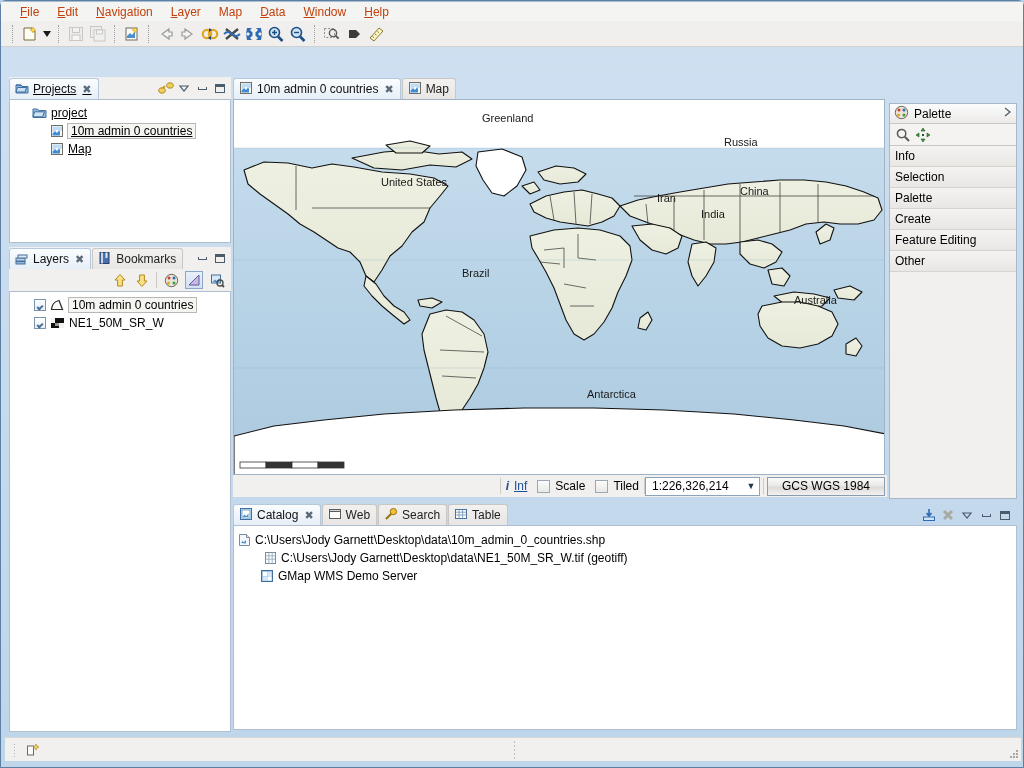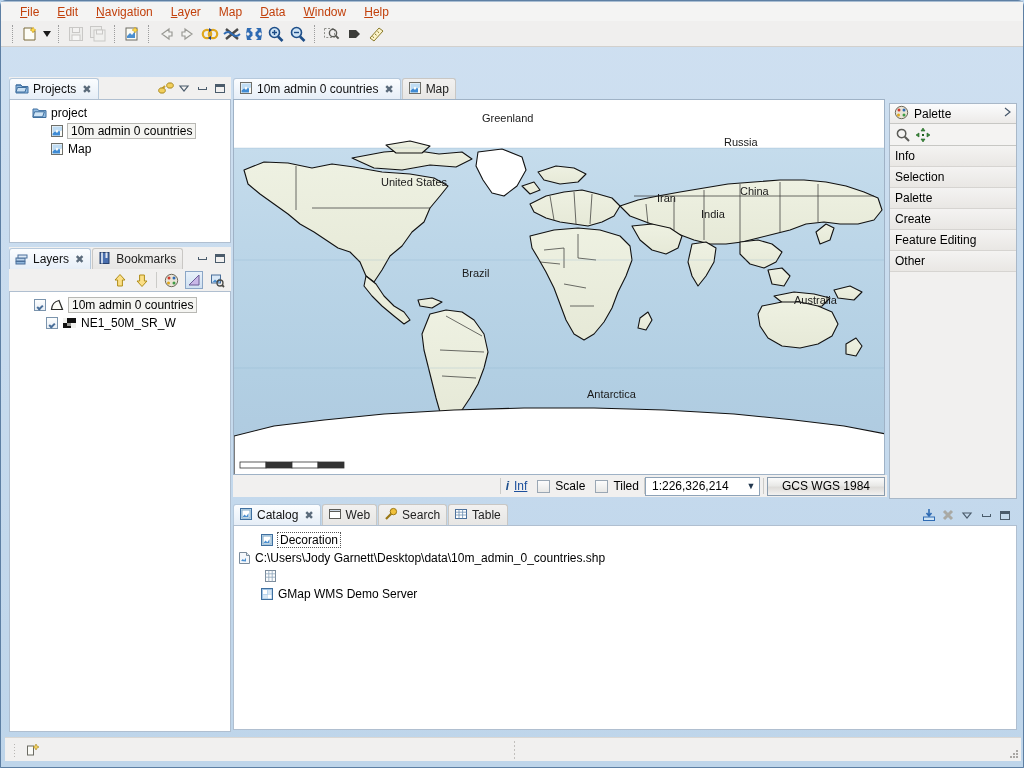--- a/index.html
+++ b/index.html
@@ -478,21 +478,21 @@
     <div class="tbtn">
       <svg width="20" height="18" viewBox="0 0 20 18">
         <path d="M4 13 L13 3 L17 6 L8 16 Z" fill="#fbf3c9" stroke="#8a7a2a"></path>
         <path d="M6.5 11.5l1.5 1.2M9 9l1.5 1.2M11.5 6.5l1.5 1.2" stroke="#8a7a2a"></path>
       </svg>
     </div>
   </div>
 
   <div class="workbench">
 
-    <div class="view" style="left:4px;top:0;width:222px;height:166px;">
+    <div class="view" style="left:4px;top:0;width:222px;height:166px;text-decoration:underline;">
       <div class="view-tabs">
         <div class="vtab">
           <span class="ico">
             <svg width="14" height="14" viewBox="0 0 14 14">
               <path d="M1 4h5l1.2 1.6H13V12H1z" fill="#8fb9e0" stroke="#3f6f9f"></path>
               <path d="M1 4h5l1.2 1.6H13" fill="none" stroke="#3f6f9f"></path>
               <path d="M2.5 6.5h9L10 11H1z" fill="#c9e0f3" stroke="#3f6f9f"></path>
             </svg>
           </span>
           <span>Projects</span>
@@ -633,21 +633,21 @@
         <div class="tree">
           <div class="tree-row selected" style="padding-left:24px">
             <span class="chk"></span>
             <span class="ico">
               <svg width="15" height="14" viewBox="0 0 15 14">
                 <path d="M1.5 11.5 Q2 4 9 2.5 L12.5 11.5 Z" fill="#fbfbf6" stroke="#2a2a28" stroke-width="1.2"></path>
               </svg>
             </span>
             <span class="lbl">10m admin 0 countries</span>
           </div>
-          <div class="tree-row" style="padding-left:36px">
+          <div class="tree-row" style="padding-left:24px">
             <span class="chk"></span>
             <span class="ico">
               <svg width="15" height="14" viewBox="0 0 15 14">
                 <rect x="1" y="2" width="13" height="10" fill="#111"></rect>
                 <rect x="1" y="2" width="4" height="5" fill="#f2f2ef"></rect>
                 <rect x="9" y="7" width="5" height="5" fill="#f2f2ef"></rect>
                 <rect x="5" y="7" width="4" height="3" fill="#9a9a96"></rect>
               </svg>
             </span>
             <span class="lbl">NE1_50M_SR_W</span>
@@ -932,47 +932,38 @@
           <div class="mini-btn">
             <span class="mini-max-o">
                   <span class="mini-max-i" style="display:block"></span>
                 </span>
           </div>
         </div>
       </div>
 
       <div class="cat-body">
         <div class="tree" style="padding-top:2px">
-          <div class="tree-row dotted" style="padding-left:26px">
-            <span class="ico">
-              <svg width="14" height="14" viewBox="0 0 14 14">
-                <rect x="1.5" y="1.5" width="11" height="11" fill="#cfe4f5" stroke="#3f6f9f"></rect>
-                <rect x="3" y="3" width="8" height="8" fill="#fff" stroke="#7fa8c6"></rect>
-                <path d="M3.5 10l2-2.4 1.8 1.6 2.2-3v3.8z" fill="#4a8fd0"></path>
-              </svg>
-            </span>
-            <span class="lbl">Decoration</span>
-          </div>
           <div class="tree-row" style="">
             <span class="ico">
               <svg width="13" height="14" viewBox="0 0 13 14">
                 <path d="M1.5 1.5h7l3 3v8h-10z" fill="#f4f7fb" stroke="#7b8b9b"></path>
                 <path d="M8.5 1.5v3h3" fill="#dce5ee" stroke="#7b8b9b"></path>
                 <path d="M3 10l1.8-2 1.4 1.2 1.8-2.4v3.8z" fill="#4a8fd0"></path>
               </svg>
             </span>
             <span class="lbl">C:\Users\Jody Garnett\Desktop\data\10m_admin_0_countries.shp</span>
           </div>
           <div class="tree-row" style="padding-left:30px">
             <span class="ico">
               <svg width="13" height="14" viewBox="0 0 13 14">
                 <rect x="1.5" y="1.5" width="10" height="11" fill="#fbfcfd" stroke="#7b8b9b"></rect>
                 <path d="M1.5 4.8h10M1.5 8.2h10M4.8 1.5v11M8.2 1.5v11" stroke="#8fa7bd" stroke-width=".8"></path>
               </svg>
             </span>
+            <span class="lbl">C:\Users\Jody Garnett\Desktop\data\NE1_50M_SR_W.tif (geotiff)</span>
           </div>
           <div class="tree-row" style="padding-left:26px">
             <span class="ico">
               <svg width="14" height="14" viewBox="0 0 14 14">
                 <rect x="1.5" y="1.5" width="11" height="11" fill="#9fc4e6" stroke="#3f6f9f"></rect>
                 <rect x="3" y="3" width="4" height="4" fill="#fff"></rect>
                 <rect x="7.5" y="3" width="4" height="4" fill="#d8e8f6"></rect>
                 <rect x="3" y="7.5" width="4" height="4" fill="#d8e8f6"></rect>
                 <rect x="7.5" y="7.5" width="4" height="4" fill="#fff"></rect>
               </svg>

